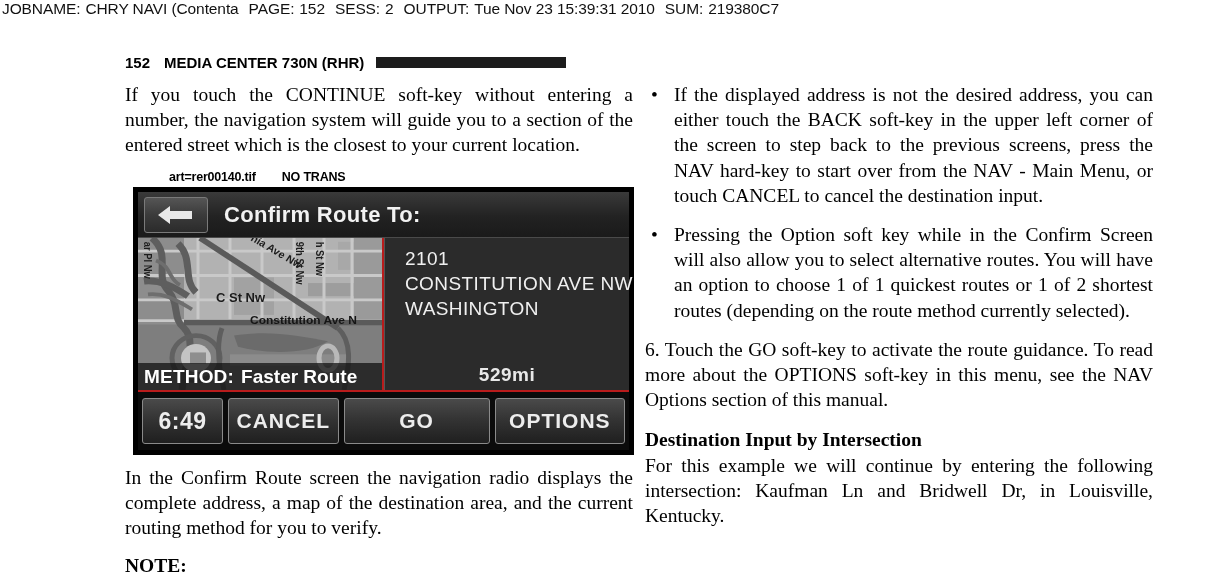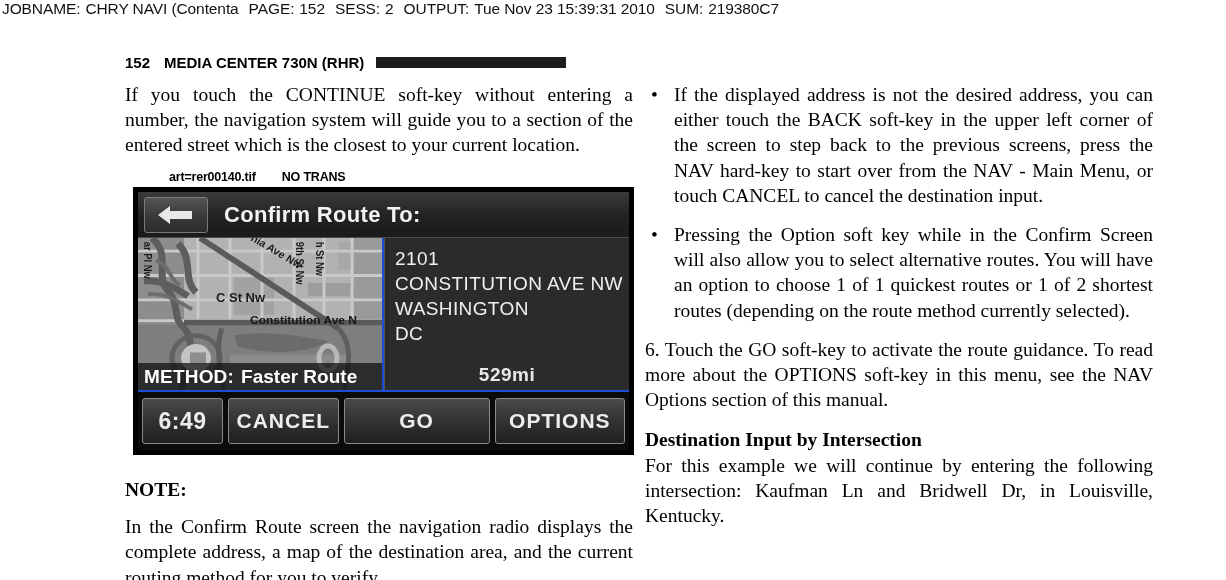--- a/index.html
+++ b/index.html
@@ -147,21 +147,21 @@
     padding: 0;
     box-sizing: border-box;
     overflow: hidden;
   }
   .nav-inner {
     position: absolute;
     left: 5px;
     top: 5px;
     right: 5px;
     bottom: 5px;
-    background: #1d4ed8;
+    background: #b91c1c;
   }
 
   
   .nav-topbar {
     position: absolute;
     left: 0; top: 0; right: 0;
     height: 45px;
     background: linear-gradient(to bottom, #3a3a3a 0%, #222 55%, #1a1a1a 100%);
     border-bottom: 1px solid #4a4a4a;
     display: flex;
@@ -207,21 +207,21 @@
     right: 0;
     bottom: 60px;
     background: #2b2b2b;
     border-left: 1px solid #555;
   }
   .addr-text {
     font-family: "Liberation Sans", sans-serif;
     font-size: 19px;
     line-height: 25px;
     color: #f0f0f0;
-    padding: 8px 0 0 10px;
+    padding: 8px 0 0 20px;
     letter-spacing: 0.4px;
   }
   .addr-line { display:block; white-space: nowrap; }
   .addr-dist {
     position: absolute;
     left: 0; right: 0;
     bottom: 4px;
     text-align: center;
     font-family: "Liberation Sans", sans-serif;
     font-weight: bold;
@@ -377,38 +377,37 @@
         <div class="nav-method">
           <span class="m-label">METHOD:</span>
           <span class="m-value">Faster Route</span>
         </div>
 
         <div class="nav-addr">
           <div class="addr-text">
             <span class="addr-line">2101</span>
             <span class="addr-line">CONSTITUTION AVE NW</span>
             <span class="addr-line">WASHINGTON</span>
-            <span class="addr-line">DC</span>
           </div>
           <div class="addr-dist">529mi</div>
         </div>
 
         <div class="nav-softkeys">
           <div class="softkey sk-clock">6:49</div>
           <div class="softkey sk-cancel">CANCEL</div>
           <div class="softkey sk-go">GO</div>
           <div class="softkey sk-opts">OPTIONS</div>
         </div>
 
       </div>
     </div>
 
     <div style="position:absolute; left:0; top:383px; width:508px;">
+      <p class="body">In the Confirm Route screen the navigation radio displays the complete address, a map of the destination area, and the current routing method for you to verify.</p>
       <p class="body bold-run" style="margin-top:12px;">NOTE:</p>
-      <p class="body">In the Confirm Route screen the navigation radio displays the complete address, a map of the destination area, and the current routing method for you to verify.</p>
     </div>
 
   </div>
 
   <div class="col col-right">
 
     <ul class="bullets">
       <li>
         <span class="dot">•</span>
         <span>If the displayed address is not the desired address, you can either touch the BACK soft-key in the upper left corner of the screen to step back to the previous screens, press the NAV hard-key to start over from the NAV - Main Menu, or touch CANCEL to cancel the destination input.</span>

